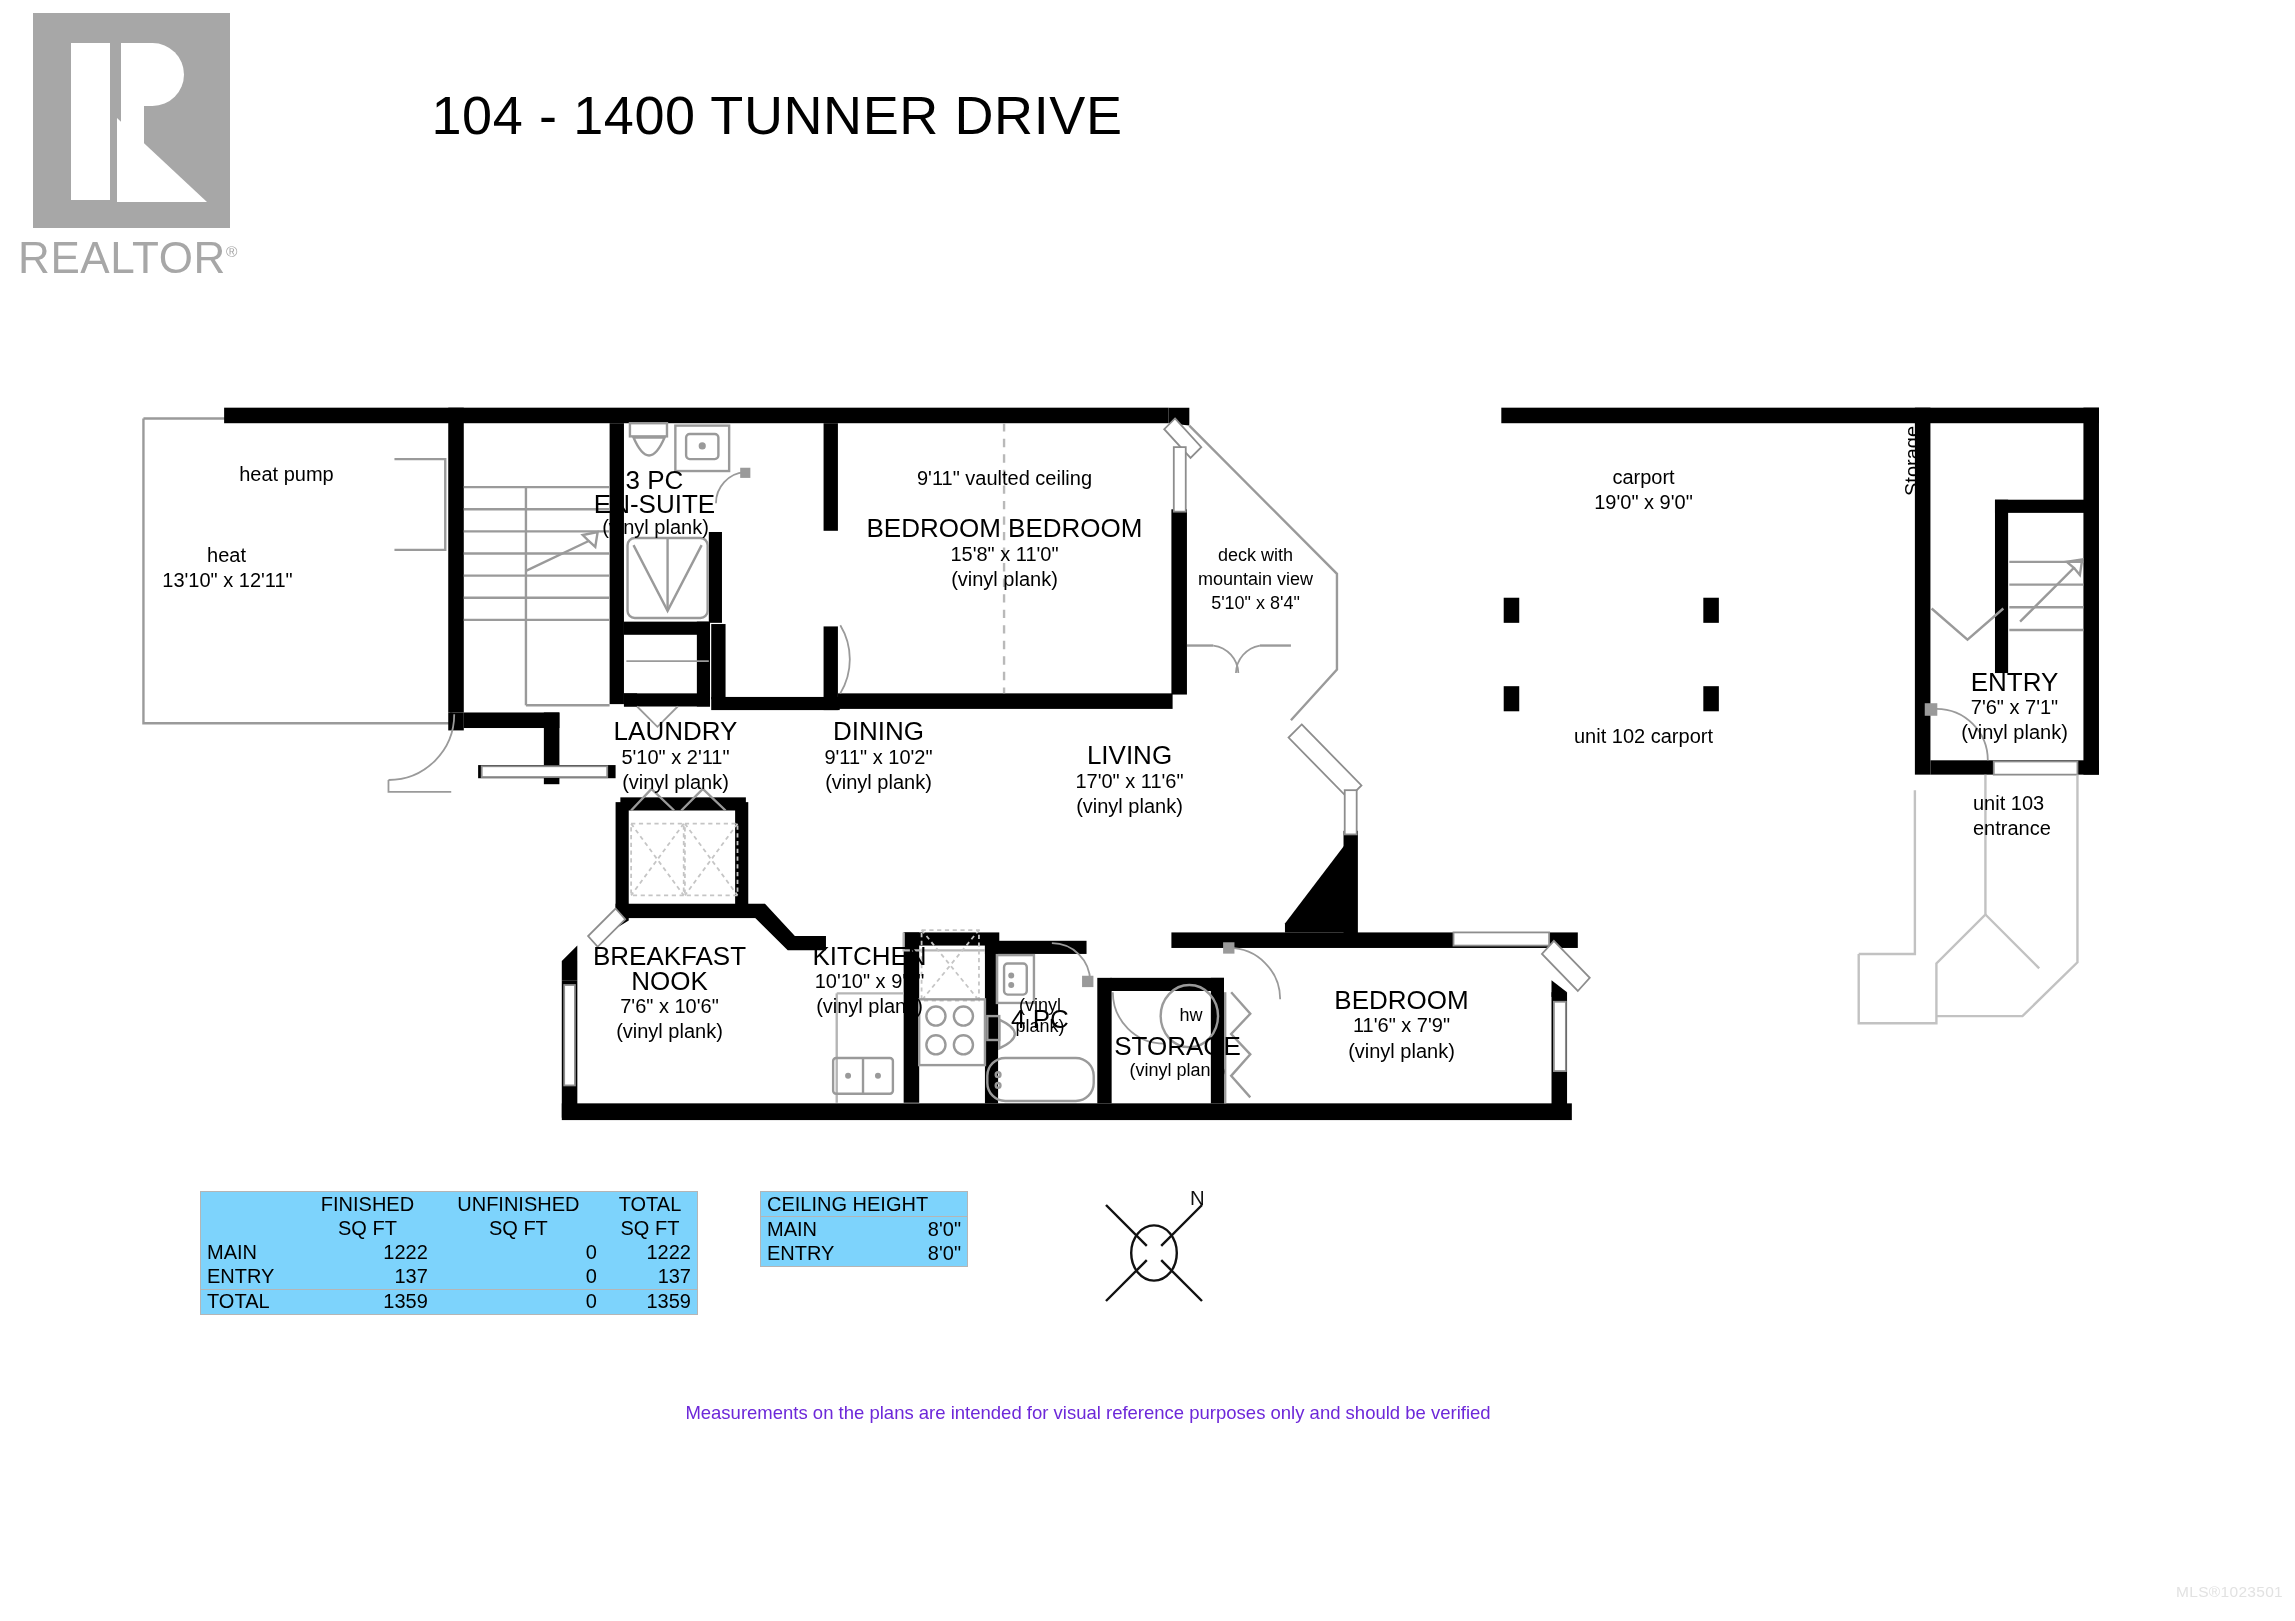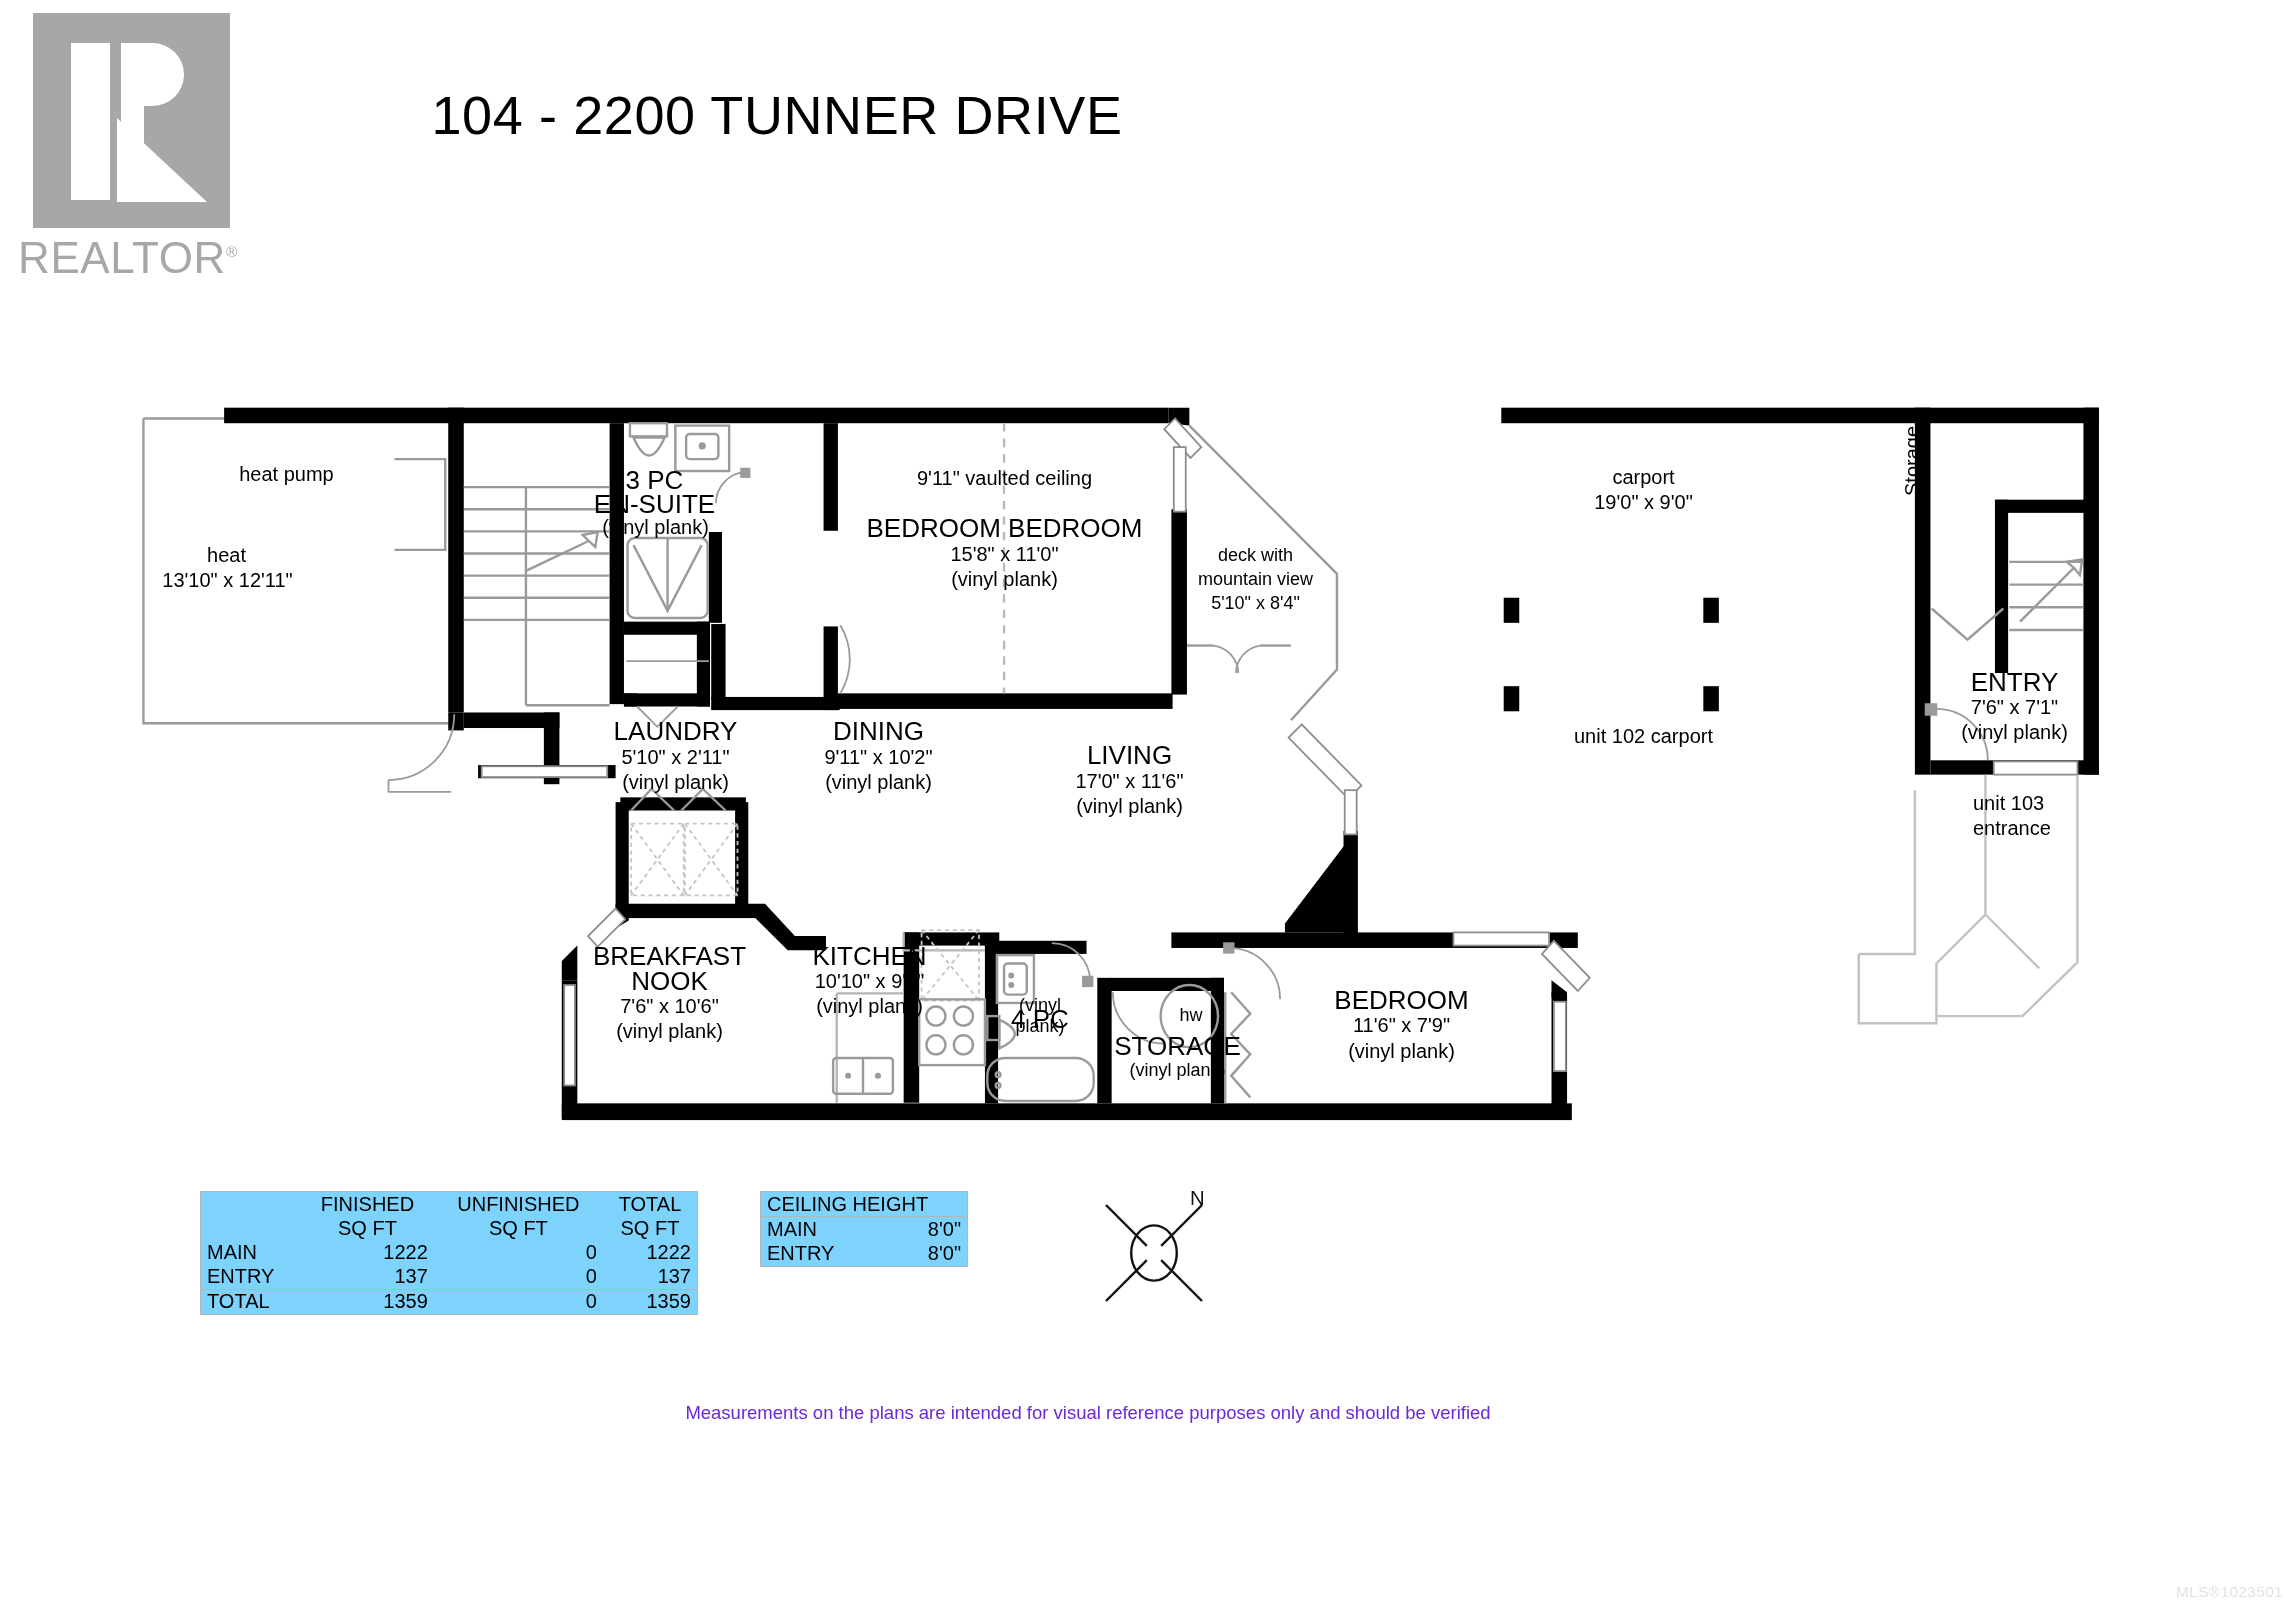--- a/index.html
+++ b/index.html
@@ -90,21 +90,21 @@
     <div class="bowl"></div>
     <svg class="legsvg" width="114" height="108" viewBox="0 0 190 180">
       <polygon points="0,175 0,35 150,175" fill="#ffffff"></polygon>
     </svg>
   </div>
   <div class="word">
     <span>REALTOR</span><sup>®</sup>
   </div>
 </div>
 
-<div class="abs" id="page-title">104 - 2200 TUNNER DRIVE</div>
+<div class="abs" id="page-title">104 - 1400 TUNNER DRIVE</div>
 
 <svg class="abs" id="plan-canvas" width="2295" height="1621" viewBox="0 0 3840 2712" xmlns="http://www.w3.org/2000/svg">
 
   <defs>
     <g id="thinstyle"></g>
   </defs>
 
   <g stroke="#9a9a9a" stroke-width="4" fill="none">
     <polyline points="240,700 240,1210 755,1210"></polyline>
     <polyline points="240,700 385,700"></polyline>

